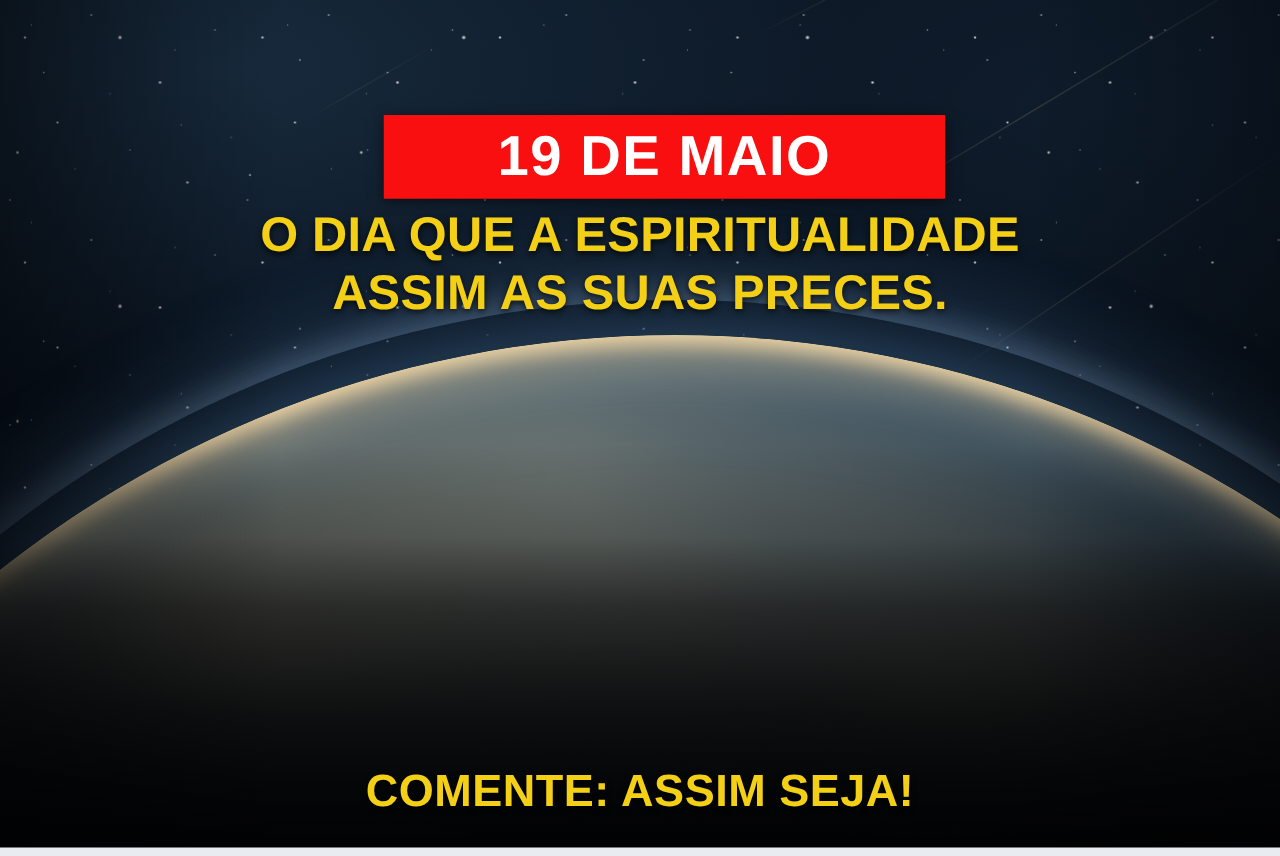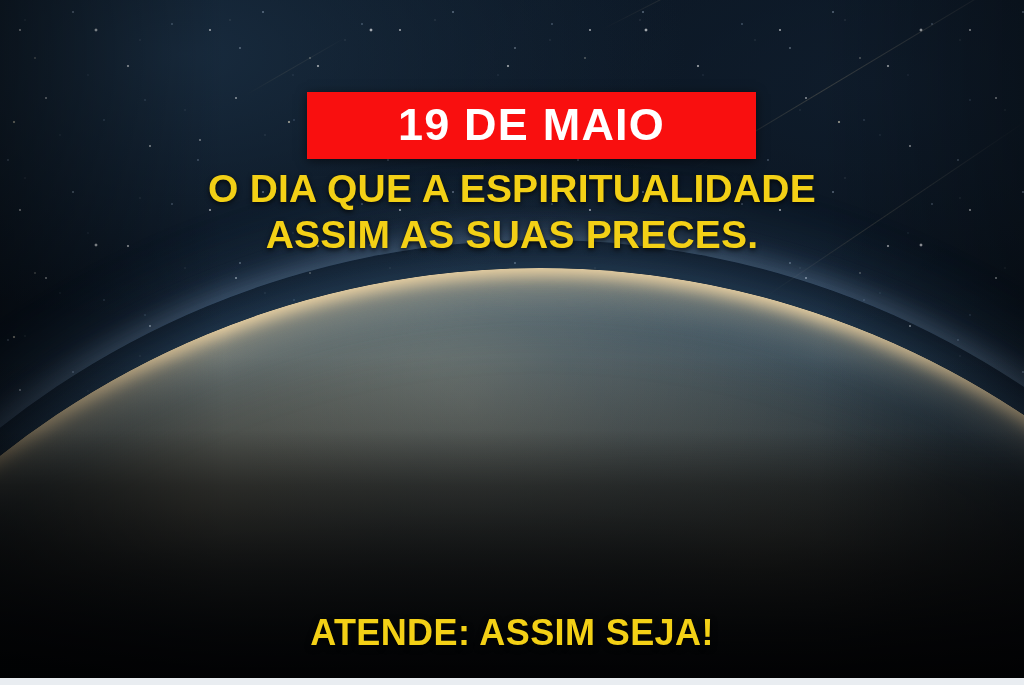--- a/index.html
+++ b/index.html
@@ -230,18 +230,18 @@
   <div class="content">
 
     <div class="date-banner">
       <span class="date-banner-text">19 DE MAIO</span>
     </div>
 
     <div class="headline">O DIA QUE A ESPIRITUALIDADE
 ASSIM AS SUAS PRECES.</div>
 
 
-    <div class="cta">ATENDE: ASSIM SEJA!</div>
+    <div class="cta">COMENTE: ASSIM SEJA!</div>
 
   </div>
 
   <div class="bottom-edge"></div>
 </div>
 
 </body></html>

